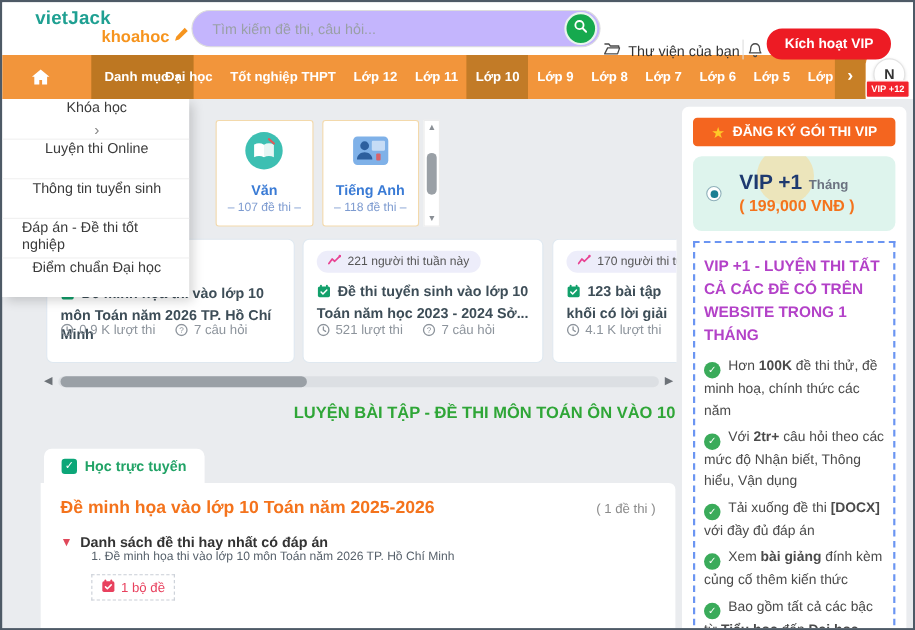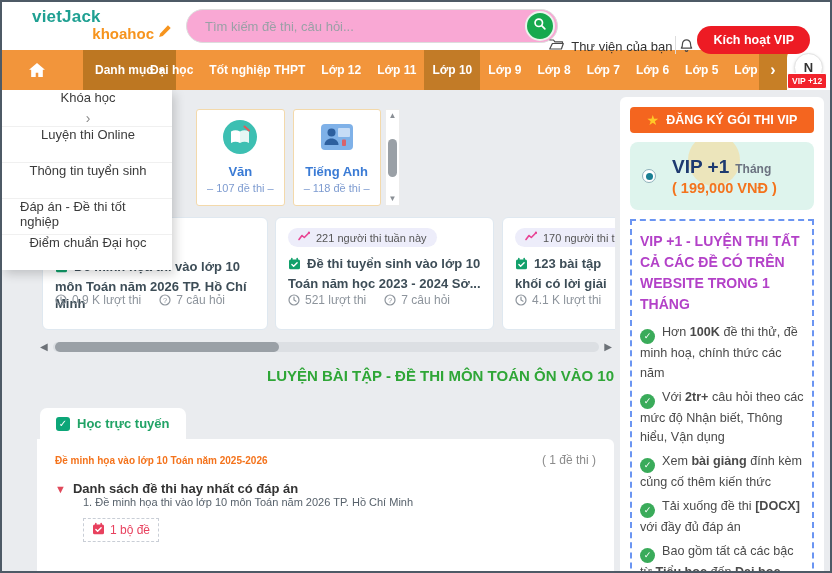--- a/index.html
+++ b/index.html
@@ -6,21 +6,21 @@
   html,body{background:#cfd4da;}
   body{font-family:"Liberation Sans","DejaVu Sans",sans-serif;}
   .page{position:relative;width:832px;height:573px;background:#eaecef;border:2px solid #4e5a66;overflow:hidden;}
 
   
   .header{position:absolute;left:0;top:0;width:828px;height:48px;background:#ffffff;z-index:60;}
   .logo{position:absolute;left:30px;top:6px;width:140px;line-height:1;cursor:pointer;}
   .logo-line1{font-size:17px;font-weight:bold;color:#1fa092;letter-spacing:.2px;}
   .logo-line2{font-size:15px;font-weight:bold;color:#f6941e;text-align:right;margin-top:1px;padding-right:18px;position:relative;}
   .logo-pencil{position:absolute;right:0;top:-2px;}
-  .searchbar{position:absolute;left:184px;top:7px;width:372px;height:34px;border:1px solid #ddd;border-radius:18px;background:#f9a8d4;display:flex;align-items:center;}
+  .searchbar{position:absolute;left:172px;top:7px;width:372px;height:34px;border:1px solid #ddd;border-radius:18px;background:#c4b5fd;display:flex;align-items:center;}
   .searchbar input{flex:1;border:none;outline:none;font-size:13px;color:#444;padding:0 12px 0 18px;background:transparent;font-family:inherit;}
   .searchbar input::placeholder{color:#9aa0a6;}
   .search-btn{width:30px;height:30px;border-radius:50%;background:#16a94e;border:2px solid #e8f5ec;display:flex;align-items:center;justify-content:center;margin-right:2px;cursor:pointer;}
   .hdr-right{position:absolute;right:20px;top:4px;height:48px;display:flex;align-items:flex-end;gap:3px;}
   .library{display:flex;align-items:center;gap:7px;font-size:13px;color:#333;cursor:pointer;}
   .hdr-div{width:1px;height:18px;background:#ddd;}
   .bell{cursor:pointer;display:flex;align-items:center;}
   .vip-btn{background:#ed1b24;color:#fff;font-weight:bold;font-size:12.5px;border:none;border-radius:15px;padding:7px 16px;cursor:pointer;font-family:inherit;}
 
   
@@ -73,21 +73,21 @@
   .hs-thumb{position:absolute;left:2px;top:0;width:224px;height:10px;background:#9aa0a6;border-radius:6px;cursor:pointer;}
 
   
   .section-heading{position:absolute;left:35px;top:365px;width:577px;text-align:right;font-size:15px;font-weight:bold;color:#2fa637;}
   .tab{position:absolute;left:38px;top:406px;height:31px;background:#fff;border-radius:7px 7px 0 0;padding:0 16px;display:flex;align-items:center;gap:7px;font-size:13px;font-weight:bold;color:#21a366;cursor:pointer;}
   .tab-check{width:14px;height:14px;background:#0ca678;border-radius:3px;color:#fff;font-size:10px;display:flex;align-items:center;justify-content:center;}
 
   
   .panel{position:absolute;left:35px;top:437px;width:577px;height:150px;background:#fff;border-radius:0 6px 6px 6px;padding:14px 18px;}
   .panel-head{display:flex;align-items:baseline;justify-content:space-between;}
-  .panel-title{font-size:10px;font-weight:bold;color:#f4731c;}
+  .panel-title{font-size:16px;font-weight:bold;color:#f4731c;}
   .panel-count{font-size:12px;color:#8b8b8b;}
   .panel-sub{margin-top:14px;display:flex;align-items:center;gap:7px;font-size:13px;font-weight:bold;color:#333;cursor:pointer;}
   .chev-down{color:#e0485a;font-size:11px;}
   .panel-item{margin-top:0;margin-left:28px;font-size:11px;color:#57616b;cursor:pointer;}
   .panel-badge{margin-top:10px;margin-left:28px;display:inline-flex;align-items:center;gap:5px;border:1px dashed #c9ced6;padding:3px 8px;font-size:12px;color:#e8415e;cursor:pointer;}
 
   
   .sidebar{position:absolute;left:618px;top:95px;right:6px;bottom:0;background:#fff;border-radius:6px 6px 0 0;padding:10px;overflow:hidden;}
   .side-btn{width:100%;height:26px;background:#f4651f;border:none;border-radius:4px;color:#fff;font-weight:bold;font-size:12.5px;display:flex;align-items:center;justify-content:center;gap:7px;cursor:pointer;font-family:inherit;}
   .side-btn .star{color:#ffc928;font-size:14px;}
@@ -367,20 +367,20 @@
           <span class="plan-unit">Tháng</span>
         </div>
         <div class="plan-price">( 199,000 VNĐ )</div>
       </div>
     </div>
     <div class="vip-box">
       <div class="vip-heading">VIP +1 - LUYỆN THI TẤT CẢ CÁC ĐỀ CÓ TRÊN WEBSITE TRONG 1 THÁNG</div>
       <div class="benefits">
           <div class="benefit"><span class="bcheck">✓</span><span>Hơn </span><b>100K</b><span> đề thi thử, đề minh hoạ, chính thức các năm</span></div>
           <div class="benefit"><span class="bcheck">✓</span><span>Với </span><b>2tr+</b><span> câu hỏi theo các mức độ Nhận biết, Thông hiểu, Vận dụng</span></div>
+          <div class="benefit"><span class="bcheck">✓</span><span>Tải xuống đề thi </span><b>[DOCX]</b><span> với đầy đủ đáp án</span></div>
           <div class="benefit"><span class="bcheck">✓</span><span>Xem </span><b>bài giảng</b><span> đính kèm củng cố thêm kiến thức</span></div>
-          <div class="benefit"><span class="bcheck">✓</span><span>Tải xuống đề thi </span><b>[DOCX]</b><span> với đầy đủ đáp án</span></div>
           <div class="benefit"><span class="bcheck">✓</span><span>Bao gồm tất cả các bậc từ </span><b>Tiểu học</b><span> đến </span><b>Đại học</b></div>
         </div>
     </div>
   </div>
 
 </div>
 
 </body></html>

